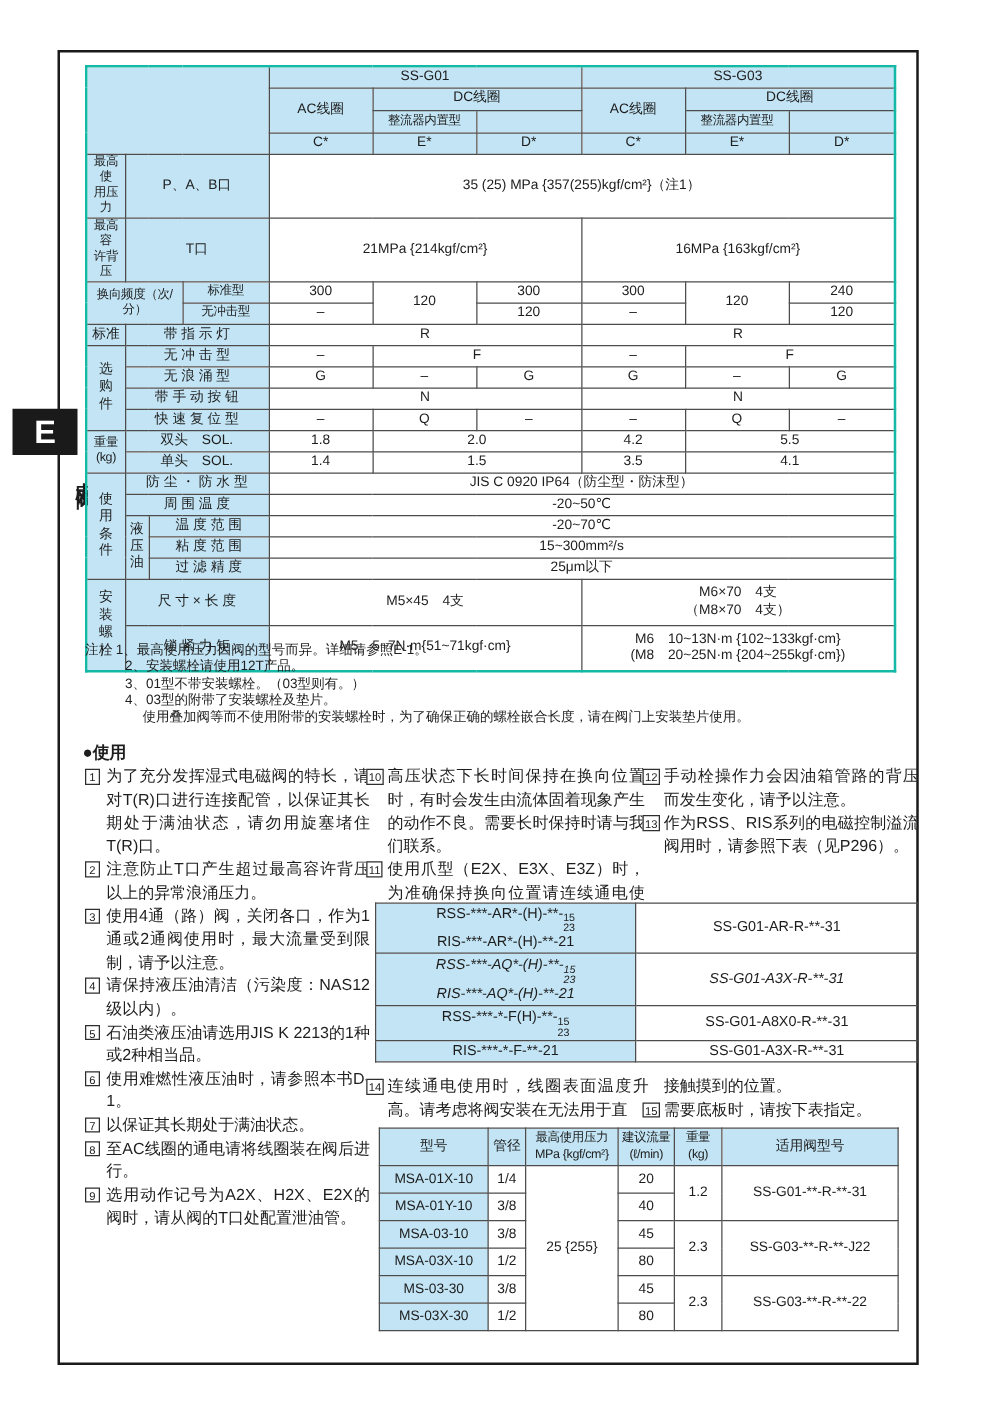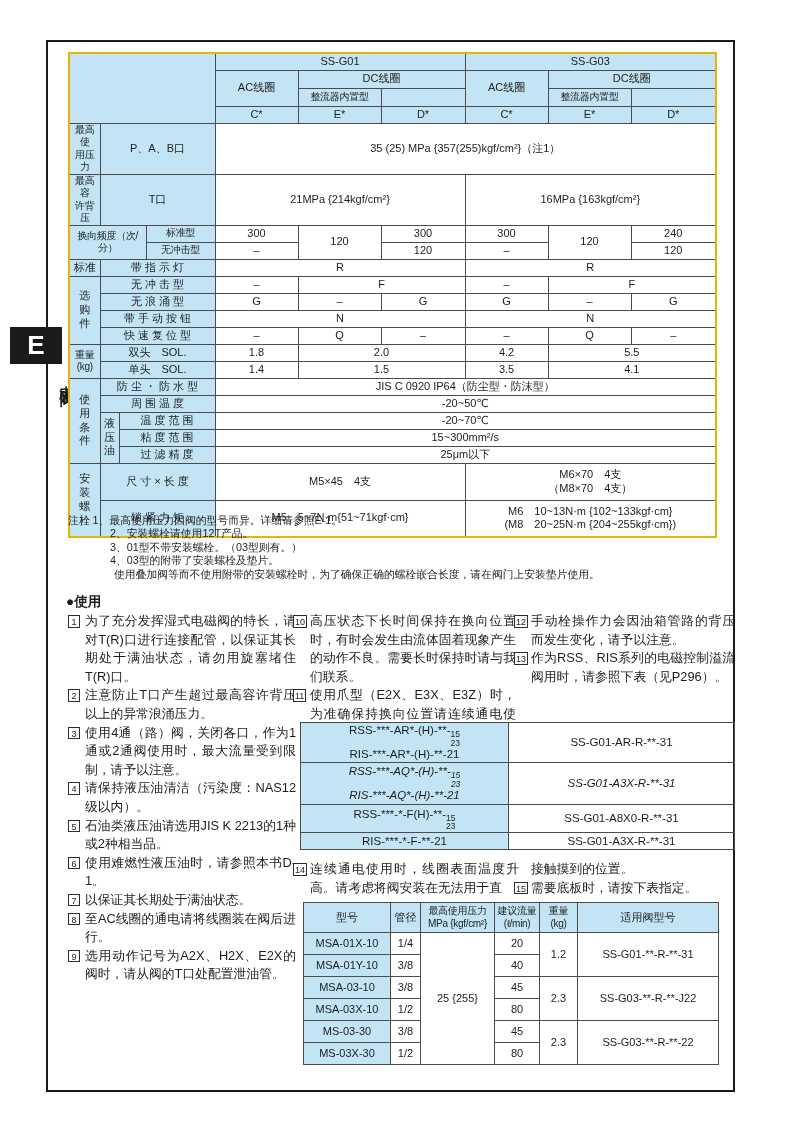--- a/index.html
+++ b/index.html
@@ -20,36 +20,36 @@
 
   
   table{border-collapse:collapse;table-layout:fixed;}
   td{border:1px solid #4c4c4c;text-align:center;vertical-align:middle;
      font-size:11px;line-height:1.25;padding:0 2px;white-space:pre-line;overflow:hidden;}
   .h{background:#c2e4f4;}
   .sm{font-size:10px;letter-spacing:-0.3px;}
   .vert{line-height:1.25;font-size:11px;}
 
   #spec-table{position:absolute;left:68px;top:52px;}
-  #spec-table table{border:2px solid #eab308;width:648px;}
+  #spec-table table{border:2px solid #14b8a6;width:648px;}
 
   #mid-table{position:absolute;left:300px;top:722px;}
   #mid-table table{border:1.5px solid #2a2a2a;width:434px;}
   #mid-table td{font-size:11.5px;}
 
   #bottom-table{position:absolute;left:303px;top:902px;}
   #bottom-table table{border:1.5px solid #2a2a2a;width:415px;}
 
   .stack{display:inline-flex;flex-direction:column;font-size:8.5px;line-height:8.5px;
          text-align:left;vertical-align:-3px;}
   .cline{white-space:nowrap;}
 
   
   #notes{position:absolute;left:68px;top:514px;width:645px;font-size:10.8px;line-height:13.4px;}
-  .note-line{padding-left:42px;}
+  .note-line{padding-left:32px;}
   .note-line.first{padding-left:0;}
   .note-line.cont{padding-left:46px;}
 
   
   #usage-heading{position:absolute;left:66px;top:593px;font-size:13.5px;font-weight:bold;}
   .ucol{position:absolute;font-size:12.8px;line-height:18.6px;text-align:justify;}
   #usage-col1{left:68px;top:612px;width:228px;}
   #usage-col2{left:293px;top:612px;width:223px;}
   #usage-col3{left:514px;top:612px;width:221px;}
   #usage-col2b{left:293px;top:860px;width:226px;}

